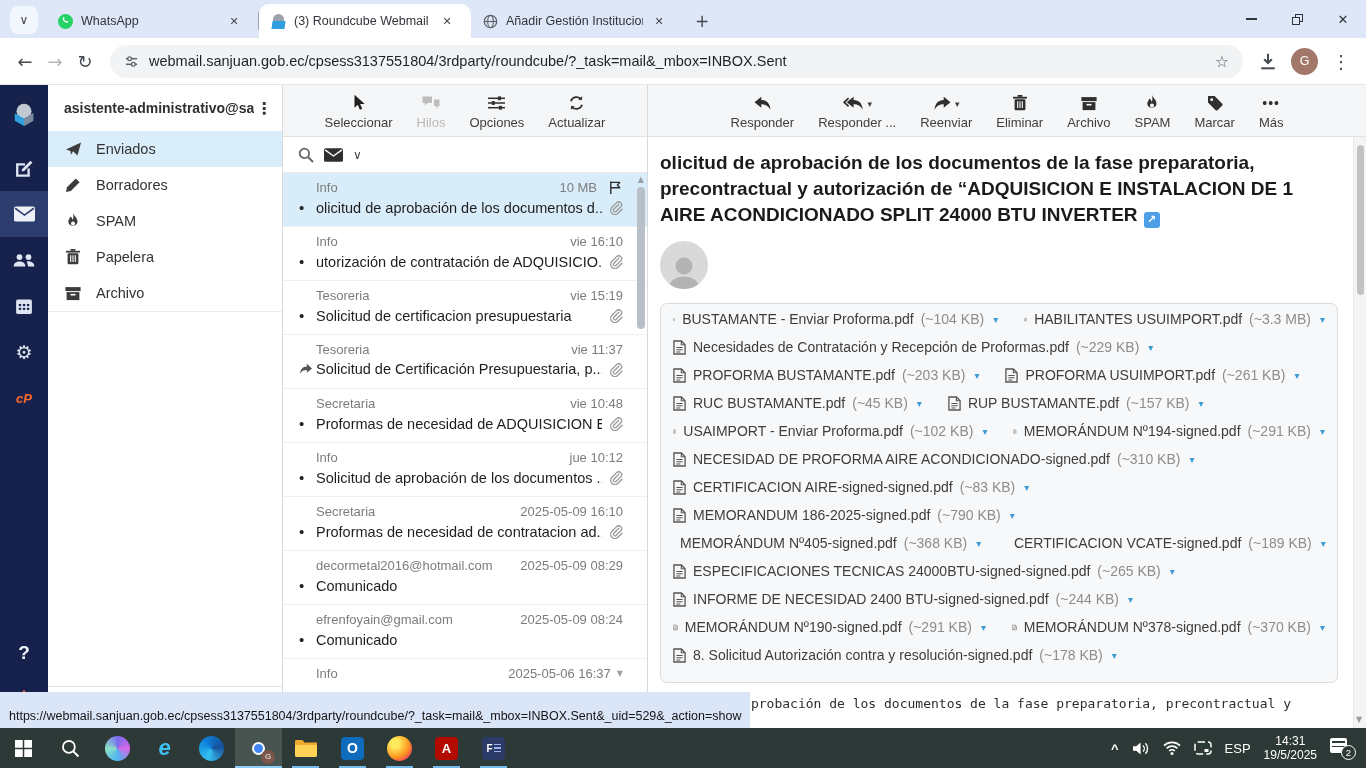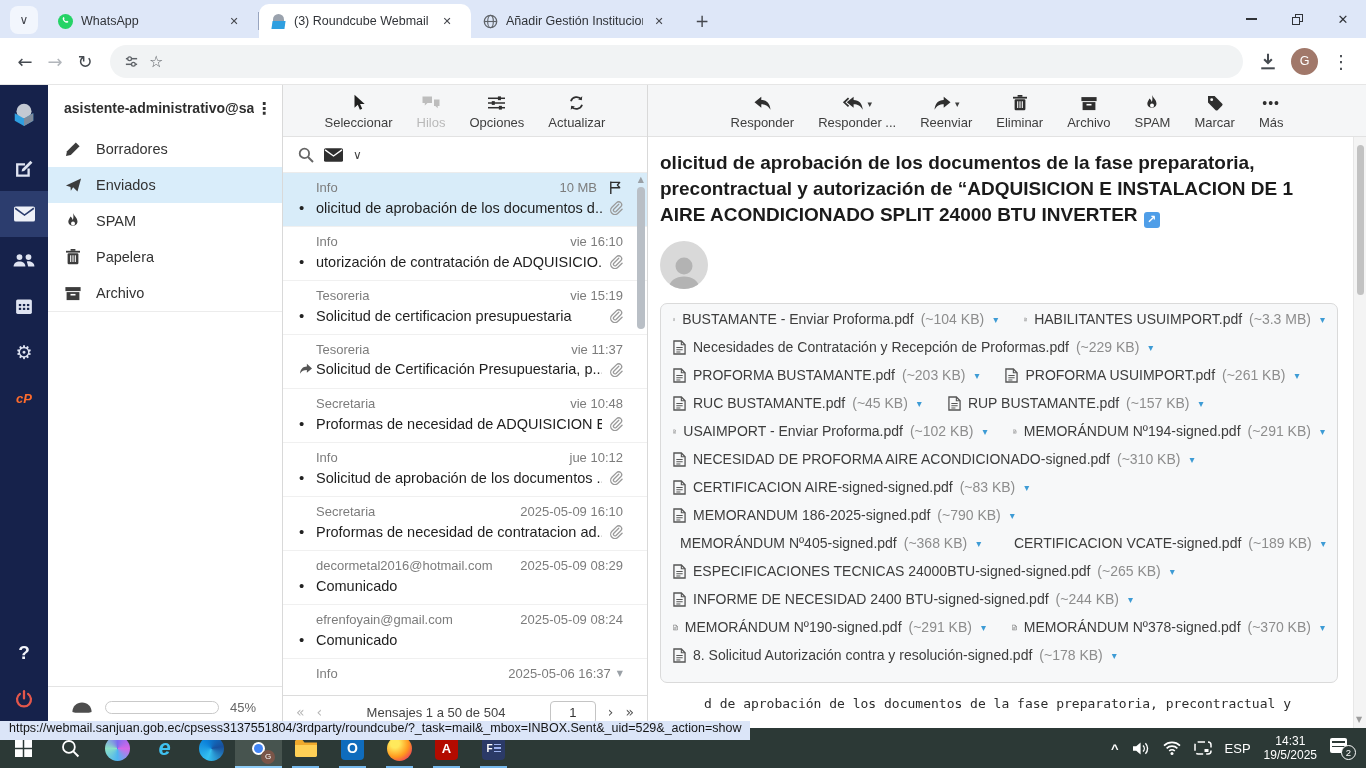--- a/index.html
+++ b/index.html
@@ -107,21 +107,21 @@
   .chip { display:flex; align-items:center; gap:7px; min-width:0; }
   .aname { font-size:14px; color:#3d3d3d; white-space:nowrap; }
   .asize { font-size:14px; color:#8d8d8d; white-space:nowrap; }
   .acaret { color:#3d9bd5; font-size:10px; margin-left:2px; }
   .bodyprev { margin:13px 0 0 44px; font-family:"DejaVu Sans Mono", monospace; font-size:13px; color:#2d2d2d; white-space:nowrap; overflow:hidden; }
   .rscroll { position:absolute; right:0; top:52px; bottom:0; width:13px; background:#f4f4f4; border-left:1px solid #e7e7e7; }
   .rthumb { position:absolute; top:8px; left:3px; width:7px; height:150px; background:#c2c2c2; border-radius:4px; }
   .rarrow { position:absolute; bottom:4px; left:2px; font-size:8px; color:#9c9c9c; }
 
   
-  .statuspopup { position:absolute; left:0; bottom:28px; background:#dbe5f8; color:#141414; font-size:12.5px; padding:0 9px 5px; z-index:40; white-space:nowrap; }
+  .statuspopup { position:absolute; left:0; bottom:40px; background:#dbe5f8; color:#141414; font-size:12.5px; padding:17px 9px 5px; z-index:40; white-space:nowrap; }
 
   
   .taskbar { position:absolute; left:0; right:0; bottom:0; height:40px; background:#2c3936; display:flex; align-items:center; color:#fff; z-index:30; }
   .tbi { width:47px; height:40px; display:flex; align-items:center; justify-content:center; position:relative; flex:none; }
   .tbi.activeapp { background:#47544f; }
   .tbi.run::after { content:""; position:absolute; bottom:0; left:10px; right:10px; height:2px; background:#76b9ed; }
   .tbi.activeapp.run::after { left:0; right:0; background:#8fcdf8; }
   .circ24 { width:25px; height:25px; border-radius:50%; }
   .chromeic { position:relative; width:25px; height:25px; }
   .chromeic .ring { width:25px; height:25px; border-radius:50%; background:conic-gradient(#ea4335 0 33%, #4285f4 0 66%, #34a853 0 90%, #fbbc05 0 100%); }
@@ -198,20 +198,21 @@
   <div class="navic g">↻</div>
   <div class="omnibox">
     <span style="display:flex">
       <svg width="15" height="15" viewBox="0 0 16 16">
           <line x1="2" y1="5" x2="14" y2="5" stroke="#5f6368" stroke-width="1.6"></line>
           <line x1="2" y1="11" x2="14" y2="11" stroke="#5f6368" stroke-width="1.6"></line>
           <circle cx="6" cy="5" r="2" fill="#f1f3f4" stroke="#5f6368" stroke-width="1.4"></circle>
           <circle cx="10" cy="11" r="2" fill="#f1f3f4" stroke="#5f6368" stroke-width="1.4"></circle>
         </svg>
     </span>
+    <span class="urltext">webmail.sanjuan.gob.ec/cpsess3137551804/3rdparty/roundcube/?_task=mail&amp;_mbox=INBOX.Sent</span>
     <span class="g" style="color:#5f6368;font-size:16px">☆</span>
   </div>
   <div class="navic">
     <svg width="18" height="18" viewBox="0 0 16 16">
         <path d="M8 1.5v8M4.6 6.4 8 9.8l3.4-3.4" fill="none" stroke="#454a50" stroke-width="1.8"></path>
         <path d="M2 14.5h12" stroke="#454a50" stroke-width="1.8"></path>
       </svg>
   </div>
   <div class="avatar-g">G</div>
   <div class="navic g">⋮</div>
@@ -278,35 +279,35 @@
       </div>
     </div>
   </div>
 
   <div class="folders">
     <div class="facct">
       <span class="aname">asistente-administrativo@sa...</span>
       <span class="fkebab g">⋮</span>
     </div>
     <div class="flist">
+      <div class="folder sel">
+        <span class="fico">
+          <svg width="17" height="16" viewBox="0 0 18 16">
+              <path d="M1 8.6 17 1l-3.8 14-4.6-4.6L6.2 14l-.4-4z" fill="#3c3c3c"></path>
+            </svg>
+        </span>
+        <span>Enviados</span>
+      </div>
       <div class="folder">
         <span class="fico">
           <svg width="16" height="16" viewBox="0 0 16 16">
               <path d="M10.8 1.4l3.8 3.8L5.8 14 1 15l1-4.8z" fill="#3c3c3c"></path>
             </svg>
         </span>
         <span>Borradores</span>
-      </div>
-      <div class="folder sel">
-        <span class="fico">
-          <svg width="17" height="16" viewBox="0 0 18 16">
-              <path d="M1 8.6 17 1l-3.8 14-4.6-4.6L6.2 14l-.4-4z" fill="#3c3c3c"></path>
-            </svg>
-        </span>
-        <span>Enviados</span>
       </div>
       <div class="folder">
         <span class="fico">
           <svg width="14" height="16" viewBox="0 0 14 16">
               <path d="M7 0c1 3 4.5 4.5 4.5 9A4.7 4.7 0 0 1 2.3 9c0-2.5 1.6-3.5 2.1-5.5C5.7 4.5 6.5 5.5 6.5 7 7.8 5.8 7.5 2.5 7 0z" fill="#3c3c3c"></path>
               <circle cx="7" cy="10.6" r="2" fill="#fff"></circle>
             </svg>
         </span>
         <span>SPAM</span>
       </div>

